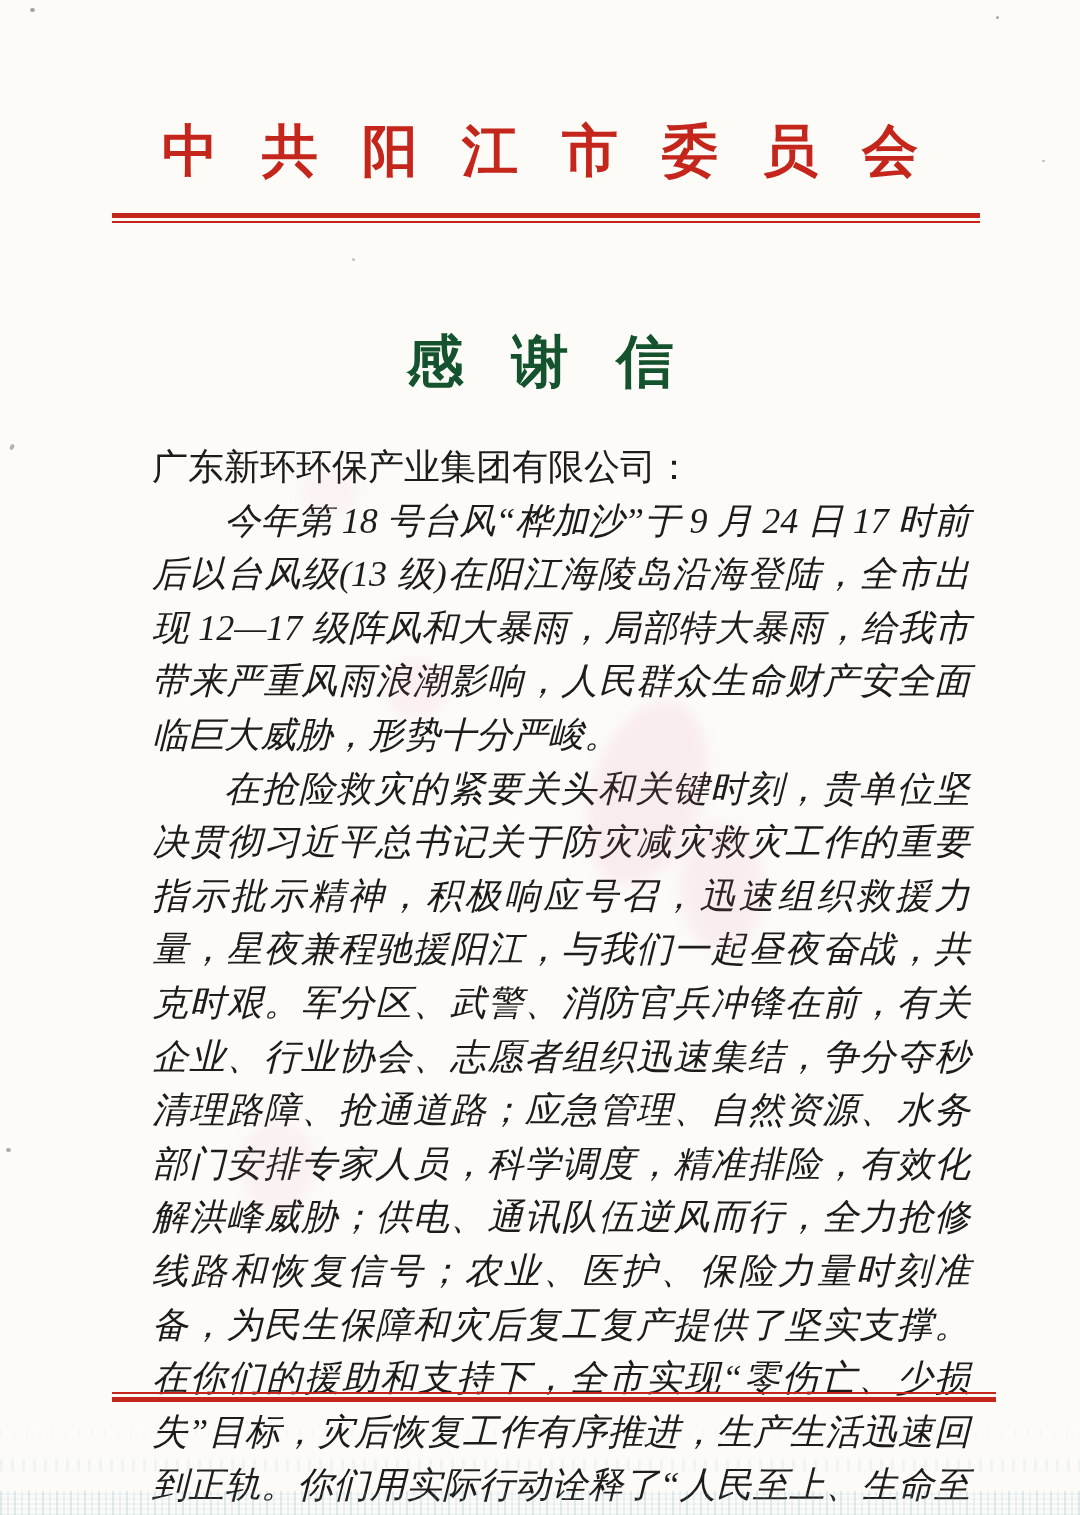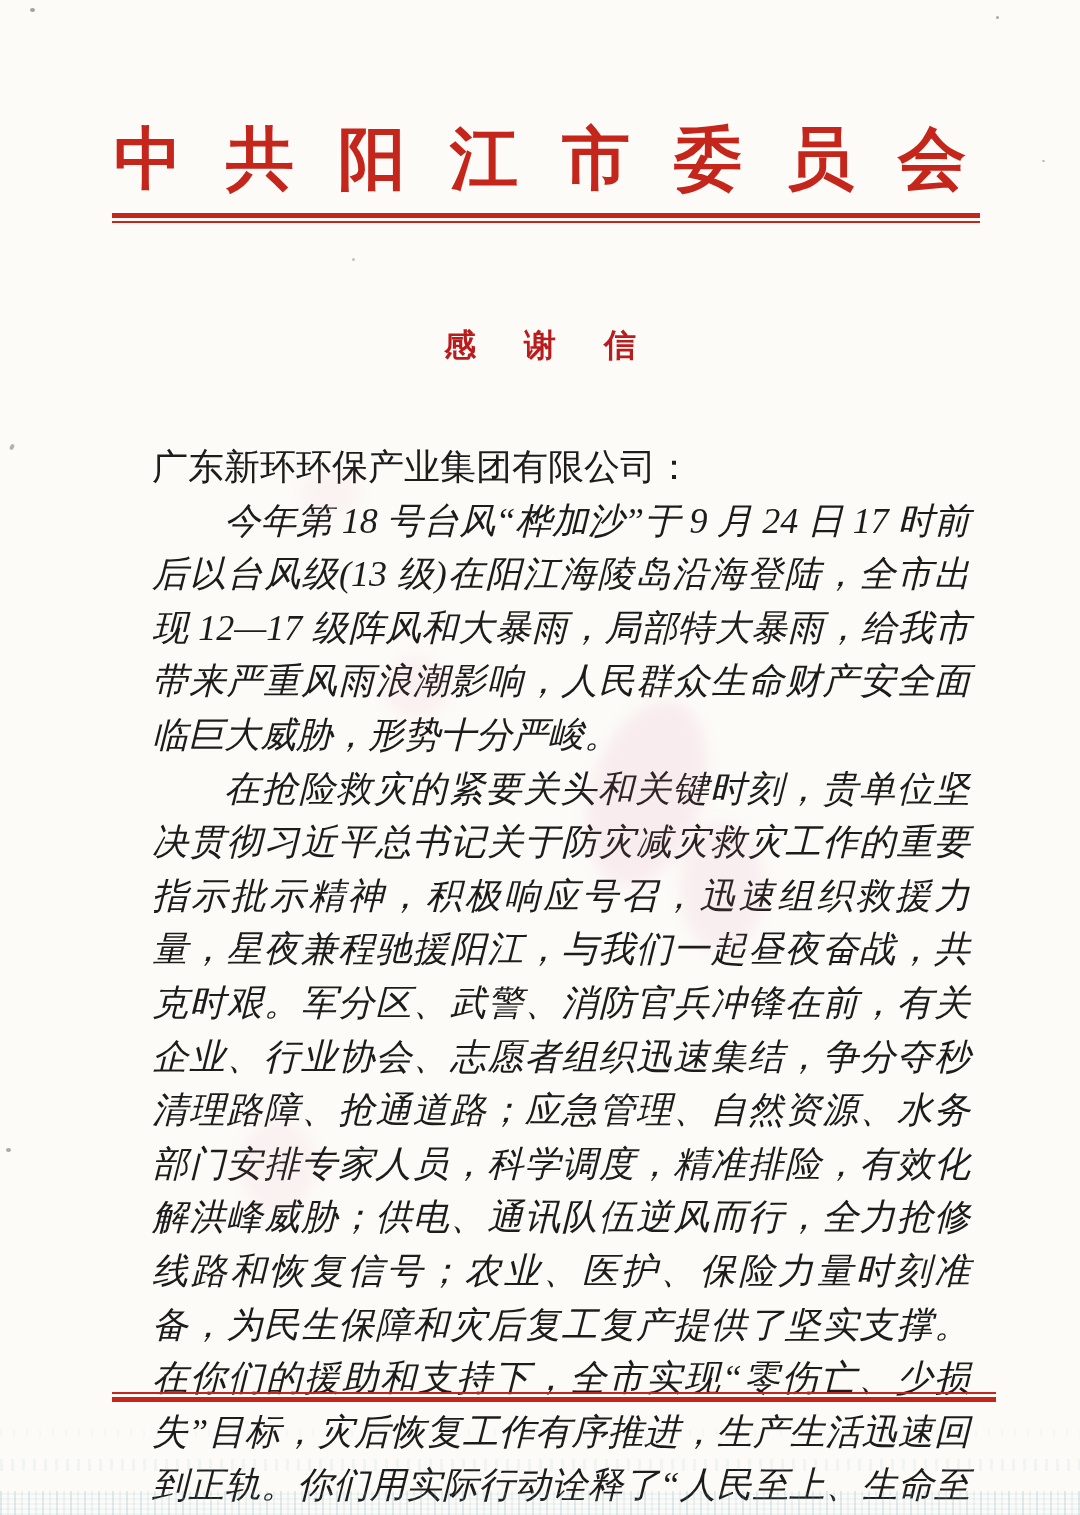--- a/index.html
+++ b/index.html
@@ -14,40 +14,40 @@
     background:var(--paper);
     overflow:hidden;
     font-family:"Liberation Serif","DejaVu Serif",serif;
   }
   
   .letterhead{
     position:absolute;top:114px;left:0;width:100%;
     text-align:center;
   }
   .letterhead .lh-text{
-    font-size:68px;font-weight:700;color:var(--red);
+    font-size:56px;font-weight:700;color:var(--red);
     letter-spacing:44px;margin-right:-44px;
     white-space:nowrap;
   }
   
   .rule{position:absolute;}
   .rule .bar{background:var(--red);}
   .rule-top{top:213px;left:112px;width:868px;}
   .rule-top .thick{height:5px;}
   .rule-top .thin{height:2px;margin-top:3px;}
   .rule-bottom{top:1392px;left:112px;width:884px;}
   .rule-bottom .thin{height:2px;}
   .rule-bottom .thick{height:5px;margin-top:3px;}
   
   .title{
     position:absolute;top:324px;left:0;width:100%;
     margin:0;text-align:center;
   }
   .title .t-text{
-    font-size:32px;font-weight:700;color:#b91c1c;
+    font-size:57px;font-weight:700;color:#14532d;
     letter-spacing:48px;margin-right:-48px;
     white-space:nowrap;
   }
   
   .body{
     position:absolute;top:441px;left:152px;width:818px;
     font-size:36px;line-height:53.6px;color:var(--ink);
     text-align:justify;text-justify:inter-ideograph;
   }
   .body p{margin:0;padding:0;}

